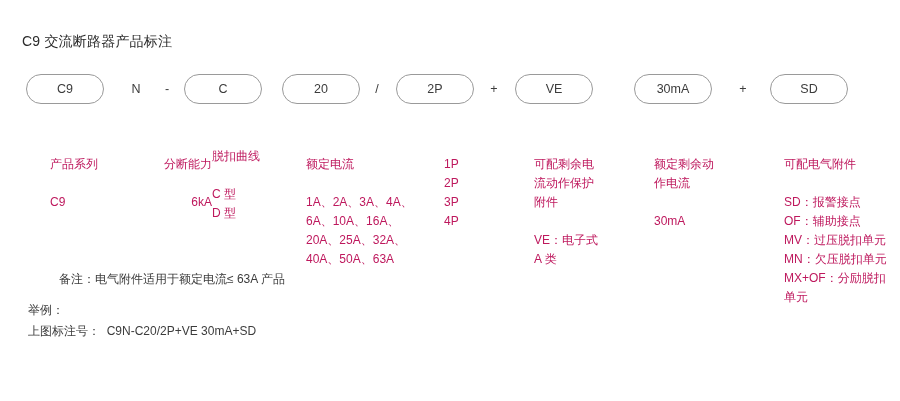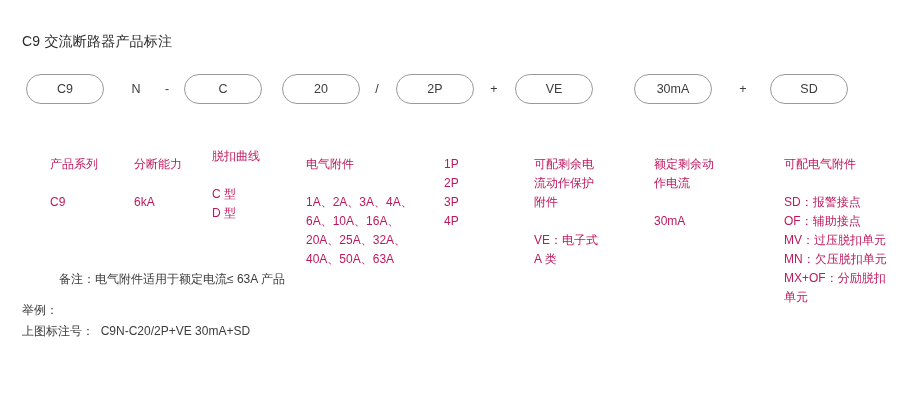--- a/index.html
+++ b/index.html
@@ -87,20 +87,21 @@
   .example-block {
     position: absolute;
     left: 22px;
     top: 300px;
     font-size: 12px;
     line-height: 21px;
     color: #3c3c3c;
   }
   .example-block div {
     white-space: pre;
+    margin-left: 6px;
   }
 </style>
 </head>
 <body>
 
 <div class="page">
 
   <div class="title">C9 交流断路器产品标注</div>
 
   <div class="code-row">
@@ -116,33 +117,33 @@
     <div class="chip" style="left:634px;width:78px;">30mA</div>
     <div class="sep" style="left:722px;width:42px;">+</div>
     <div class="chip" style="left:770px;width:78px;">SD</div>
   </div>
 
   <div class="desc" style="left:26px;top:136px;width:82px;">
     <span class="head">产品系列</span>
     <span>C9</span>
   </div>
 
-  <div class="desc" style="left:110px;top:136px;width:78px;">
+  <div class="desc" style="left:110px;top:136px;width:78px;text-align:right;">
     <span class="head">分断能力</span>
     <span>6kA</span>
   </div>
 
   <div class="desc" style="left:188px;top:128px;width:92px;">
     <span class="head">脱扣曲线</span>
     <span>C 型
 D 型</span>
   </div>
 
   <div class="desc" style="left:282px;top:136px;width:128px;">
-    <span class="head">电气附件</span>
+    <span class="head">额定电流</span>
     <span>1A、2A、3A、4A、
 6A、10A、16A、
 20A、25A、32A、
 40A、50A、63A</span>
   </div>
 
   <div class="desc" style="left:420px;top:136px;width:80px;">
     <span>1P
 2P
 3P

